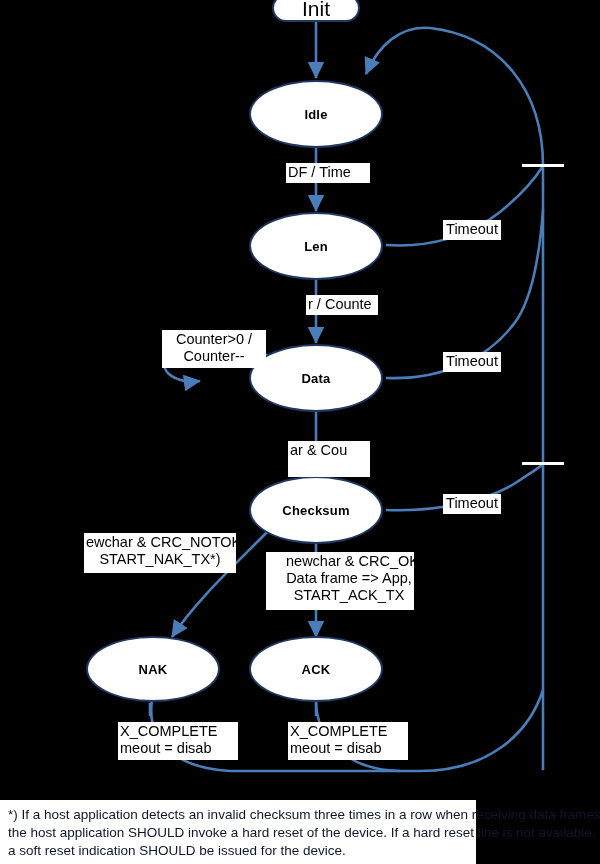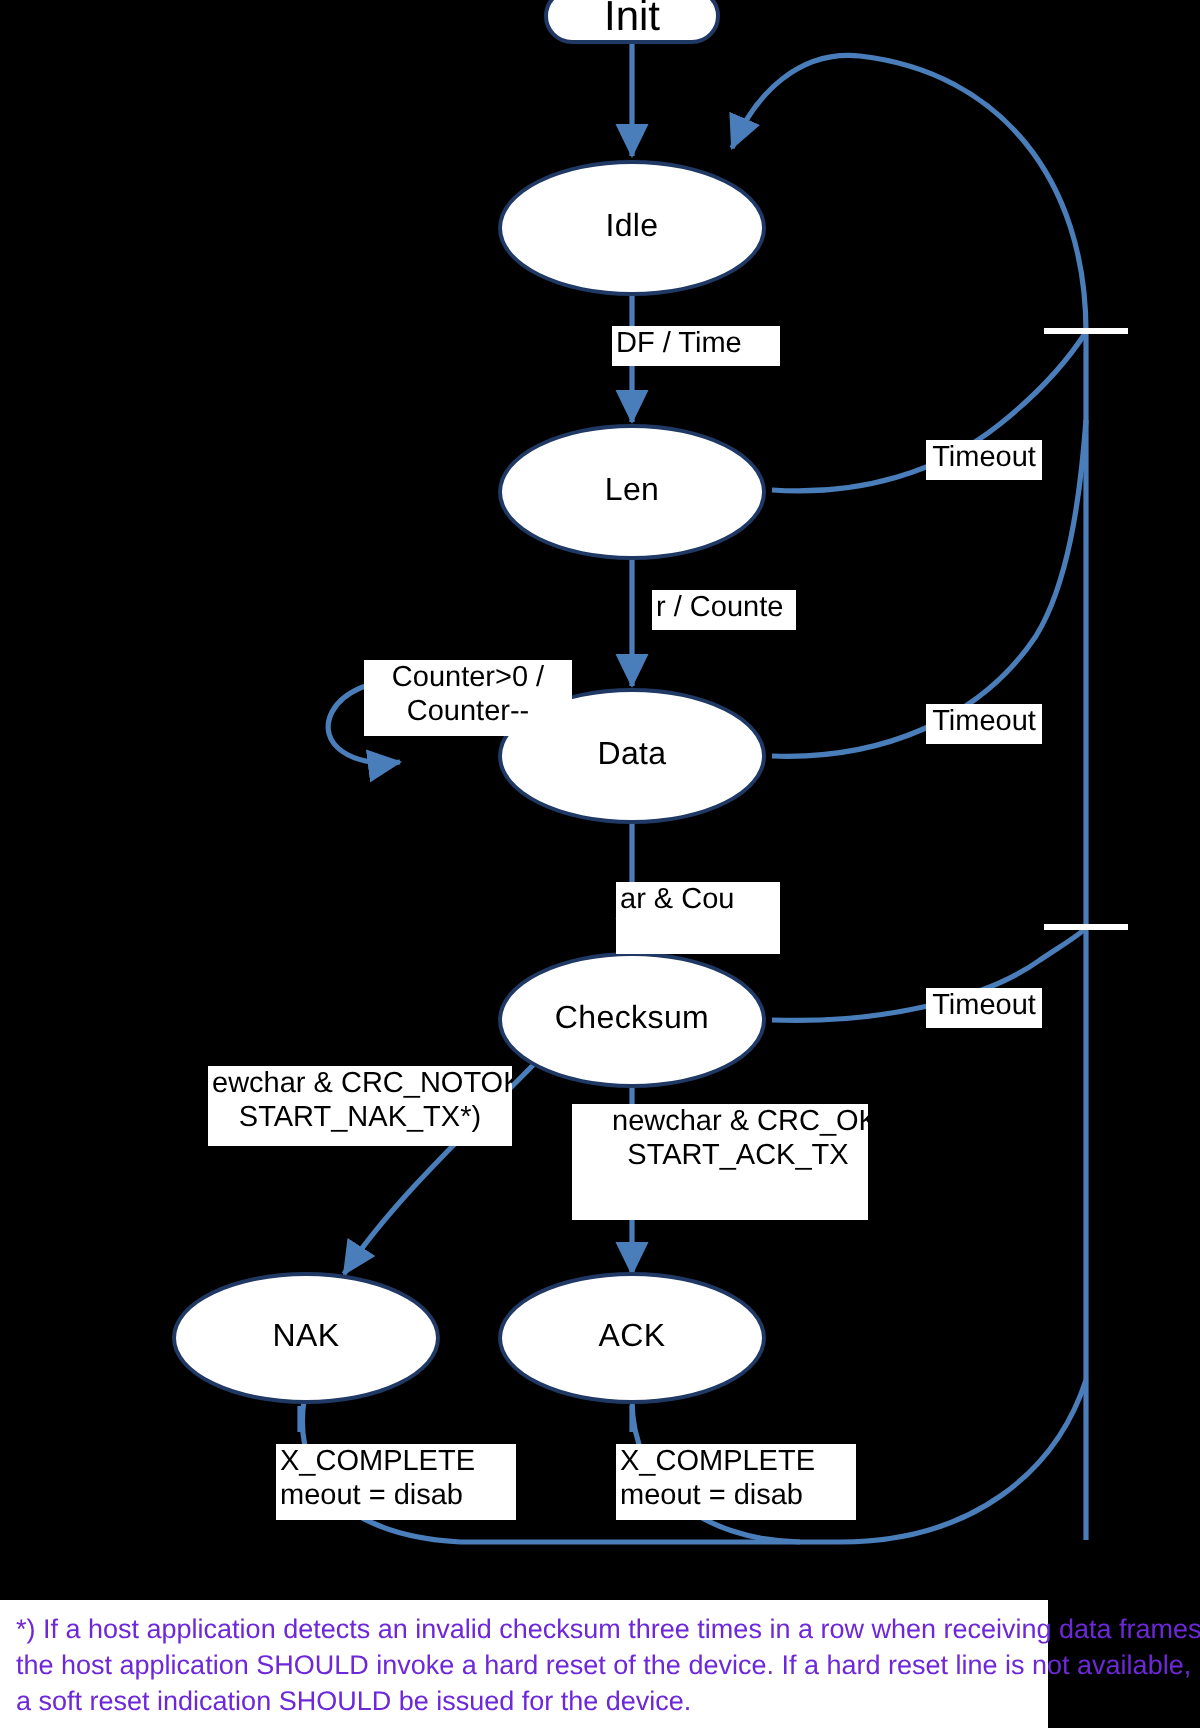--- a/index.html
+++ b/index.html
@@ -7,41 +7,41 @@
        font-family:"Liberation Sans","DejaVu Sans",sans-serif;}
   #stage{position:relative;width:600px;height:864px;background:#000;}
 
   svg.edges{position:absolute;left:0;top:0;width:600px;height:864px;}
 
   .state{
     position:absolute;background:#ffffff;border:2px solid #1f3864;
     border-radius:50%;display:flex;align-items:center;justify-content:center;
     color:#000;box-sizing:border-box;
   }
-  .state span{font-size:16px;line-height:1;letter-spacing:.2px;}
+  .state span{font-size:13px;line-height:1;letter-spacing:.2px;font-weight:bold;}
   .pill{
     position:absolute;background:#ffffff;border:2px solid #1f3864;
     border-radius:999px;display:flex;align-items:center;justify-content:center;
     color:#000;box-sizing:border-box;
   }
   .pill span{font-size:21px;line-height:1;}
 
   .elabel{
     position:absolute;background:#ffffff;color:#000;
     font-size:14.5px;line-height:17px;white-space:nowrap;
-    padding:1px 2px;box-sizing:border-box;overflow:hidden;margin-left:20px;
+    padding:1px 2px;box-sizing:border-box;overflow:hidden;
   }
   .elabel.center{text-align:center;}
   .elabel.left{text-align:left;}
 
   .dash{position:absolute;background:#ffffff;height:3px;}
 
   .footnote{
-    position:absolute;left:0;bottom:0;width:524px;background:#ffffff;
-    color:#6d28d9;box-sizing:border-box;padding:6px 8px 4px 8px;
+    position:absolute;left:0;bottom:0;width:476px;background:#ffffff;
+    color:#0f172a;box-sizing:border-box;padding:6px 8px 4px 8px;
   }
   .footnote div{font-size:13.5px;line-height:18px;white-space:nowrap;}
 </style>
 </head>
 <body>
 
 <div id="stage">
 
   <svg class="edges" viewBox="0 0 600 864">
     <defs>
@@ -129,20 +129,21 @@
 
   <div class="elabel left" style="left:288px;top:441px;width:82px;height:36px;">ar &amp; Cou</div>
 
   <div class="elabel center" style="left:84px;top:533px;width:152px;height:40px;">
     <div>ewchar &amp; CRC_NOTOK</div>
     <div>START_NAK_TX*)</div>
   </div>
 
   <div class="elabel center" style="left:266px;top:552px;width:148px;height:58px;padding-left:20px;">
     <div>newchar &amp; CRC_OK /</div>
+    <div>Data frame =&gt; App,</div>
     <div>START_ACK_TX</div>
   </div>
 
   <div class="elabel center" style="left:443px;top:220px;width:58px;height:20px;">Timeout</div>
 
   <div class="elabel center" style="left:443px;top:352px;width:58px;height:20px;">Timeout</div>
 
   <div class="elabel center" style="left:443px;top:494px;width:58px;height:20px;">Timeout</div>
 
   <div class="elabel left" style="left:118px;top:722px;width:120px;height:38px;">

